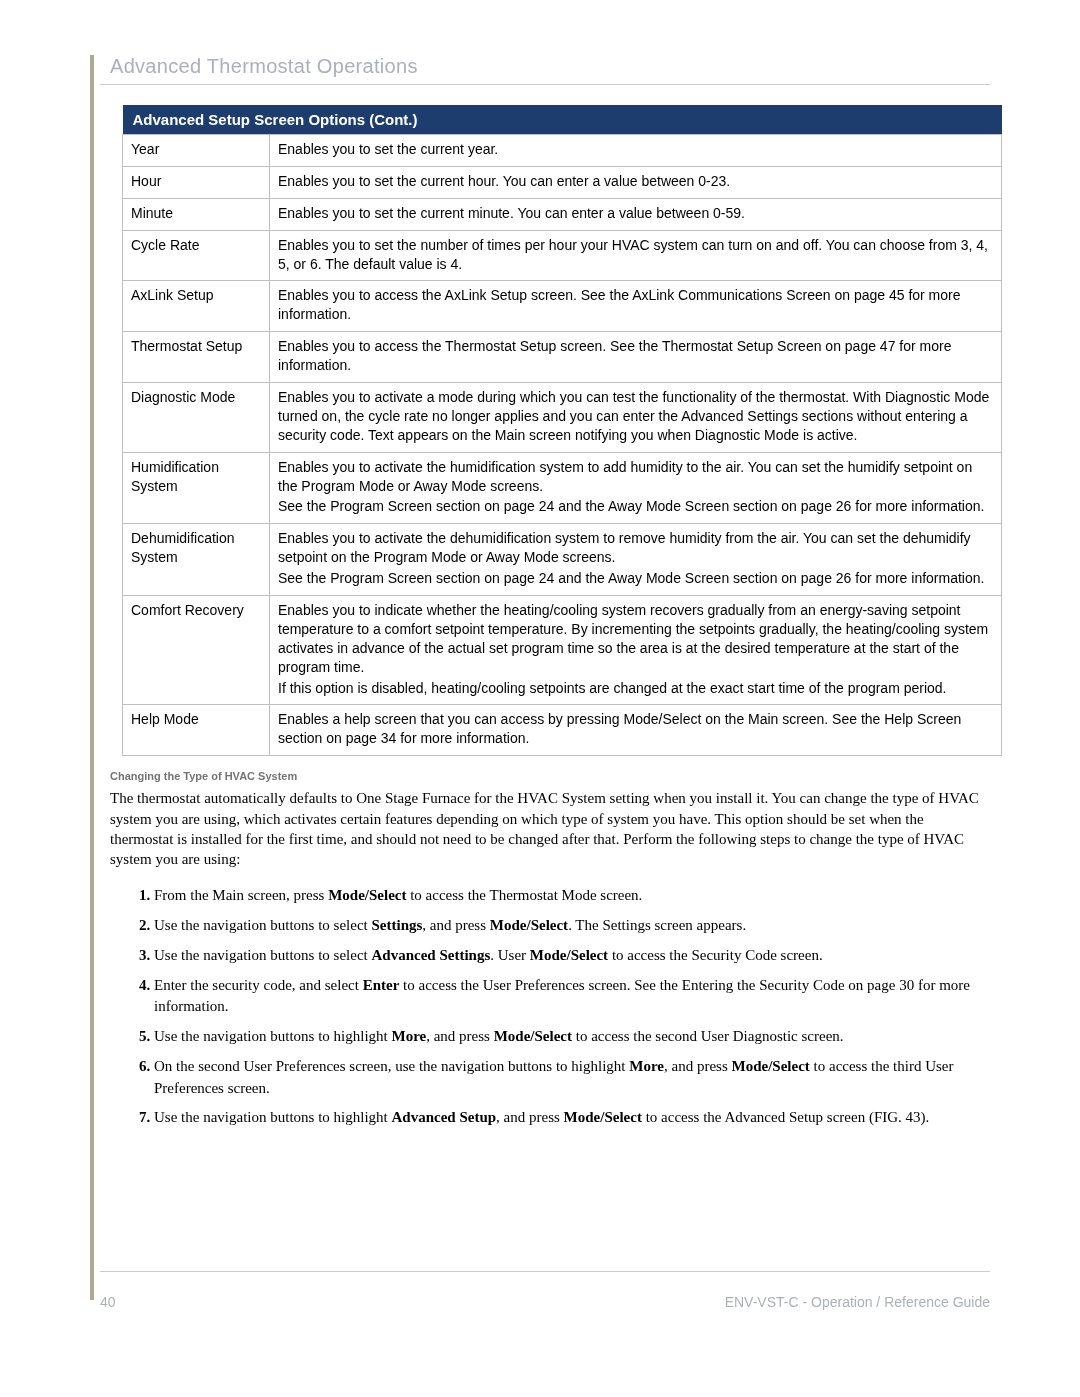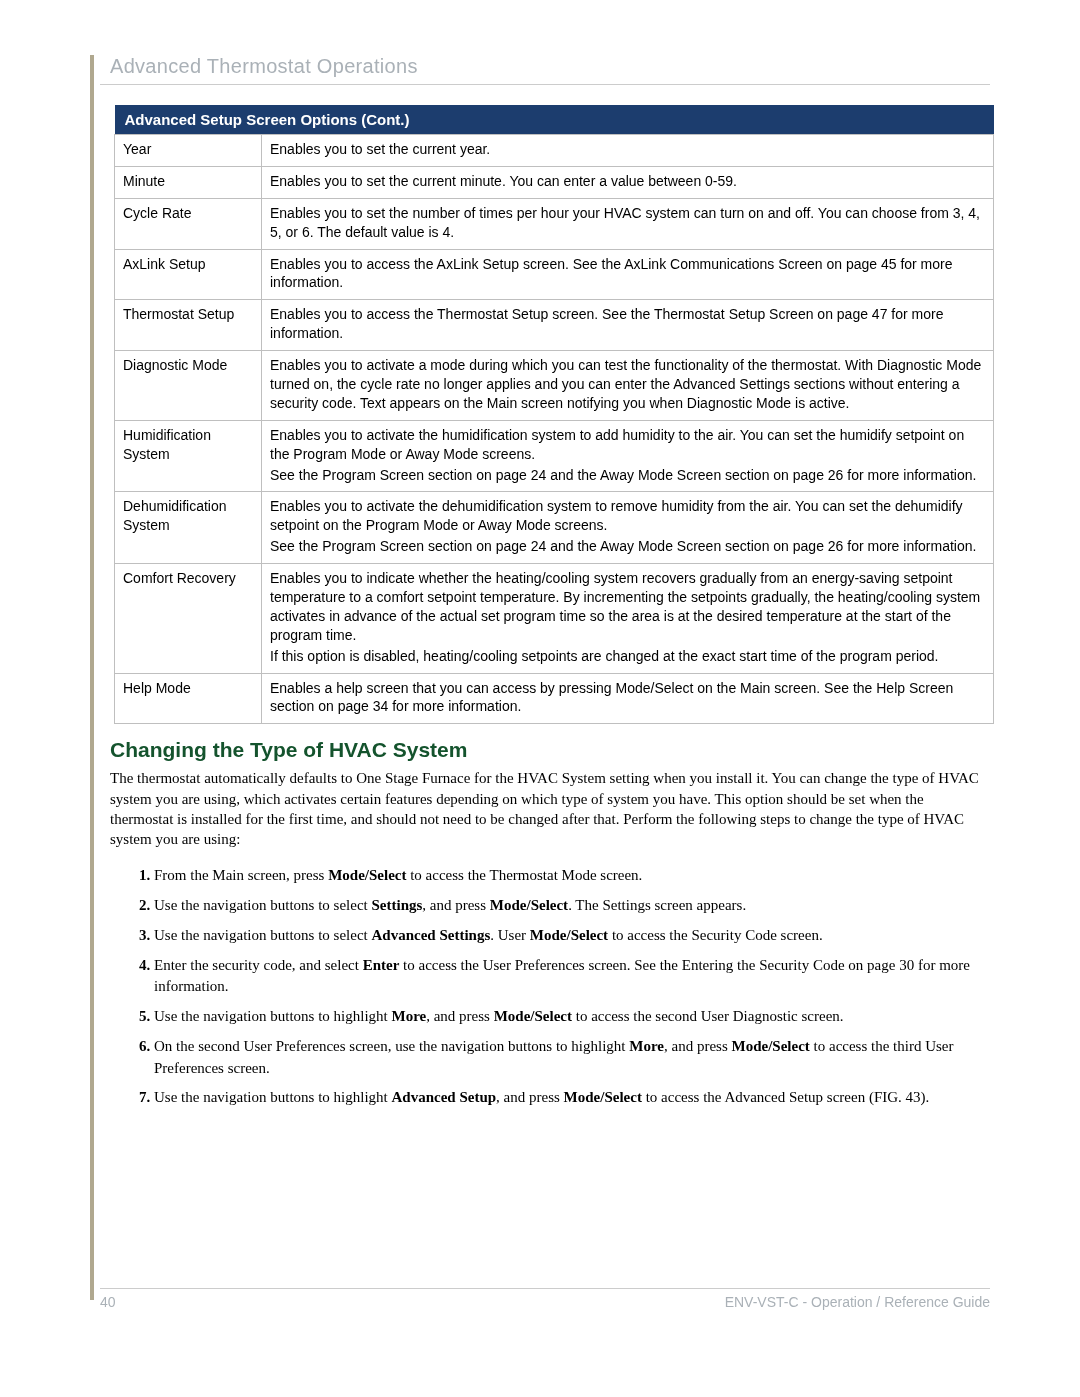--- a/index.html
+++ b/index.html
@@ -32,21 +32,21 @@
     border-bottom: 1px solid #ccc;
     padding-bottom: 6px;
     margin-bottom: 20px;
   }
   .content {
     padding-left: 10px;
   }
   table.options {
     width: 100%;
     border-collapse: collapse;
-    margin: 0 0 14px 4px;
+    margin: 0 0 14px 12px;
     font-size: 14px;
   }
   table.options th {
     background: #1c3d6e;
     color: #fff;
     text-align: left;
     padding: 6px 10px;
     font-weight: bold;
     font-size: 15px;
   }
@@ -57,22 +57,22 @@
     line-height: 1.35;
   }
   table.options td.opt {
     width: 130px;
   }
   .desc p {
     margin: 0 0 2px 0;
   }
   .italic { }
   h3.subhead {
-    color: #14532d;
-    font-size: 21px;
+    color: #737373;
+    font-size: 11px;
     margin: 14px 0 6px 0;
     font-weight: bold;
   }
   .bodytext {
     font-family: Georgia, 'Times New Roman', serif;
     font-size: 15px;
     line-height: 1.35;
     margin: 0 0 10px 0;
   }
   ol.steps {
@@ -88,21 +88,21 @@
   ol.steps li::marker {
     font-weight: bold;
   }
   .bold { font-weight: bold; }
   .footer {
     position: absolute;
     bottom: 30px;
     left: 100px;
     right: 90px;
     border-top: 1px solid #ccc;
-    padding-top: 5px;
+    padding-top: 22px;
     display: flex;
     justify-content: space-between;
     color: #aab1b7;
     font-size: 14px;
   }
 </style>
 </head>
 <body>
 
 <div class="page">
@@ -116,20 +116,26 @@
       <thead>
         <tr>
             <th colspan="2">Advanced Setup Screen Options (Cont.)</th>
           </tr>
       </thead>
       <tbody id="table-body">
           <tr>
             <td class="opt">Year</td>
             <td class="desc">
               <p>Enables you to set the current year.</p>
+            </td>
+          </tr>
+          <tr>
+            <td class="opt">Hour</td>
+            <td class="desc">
+              <p>Enables you to set the current hour. You can enter a value between 0-23.</p>
             </td>
           </tr>
           <tr>
             <td class="opt">Minute</td>
             <td class="desc">
               <p>Enables you to set the current minute. You can enter a value between 0-59.</p>
             </td>
           </tr>
           <tr>
             <td class="opt">Cycle Rate</td>

